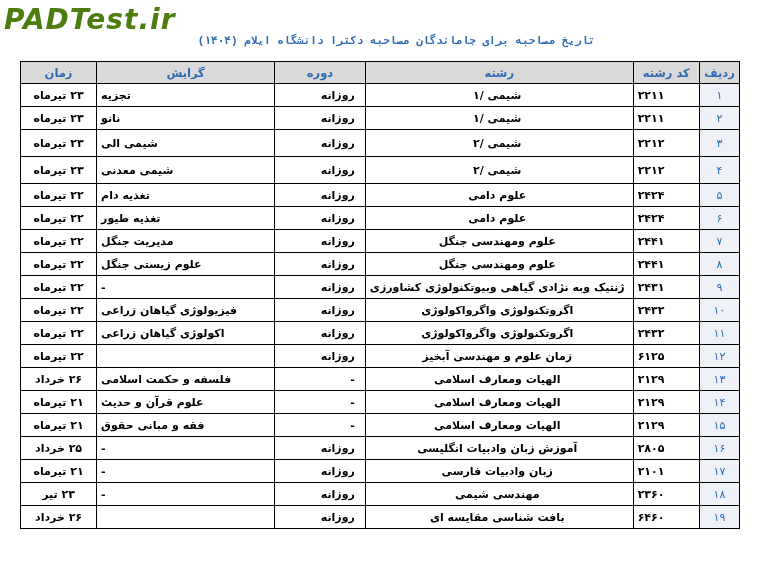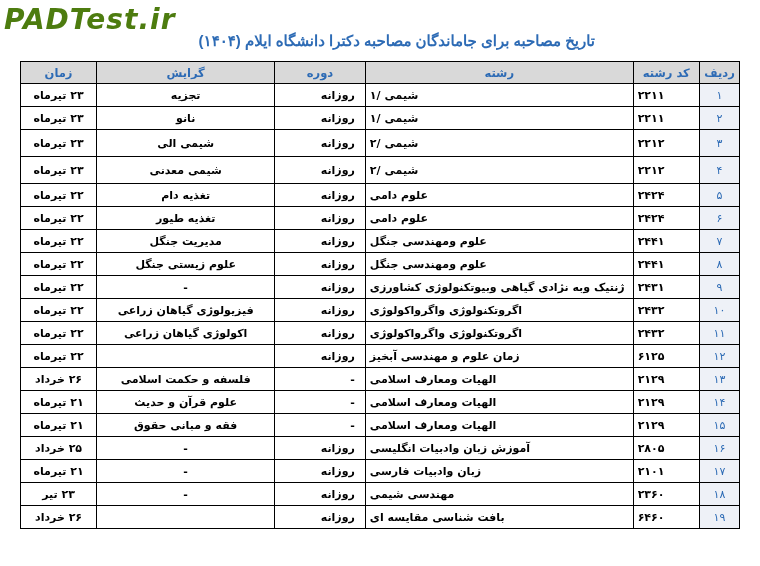--- a/index.html
+++ b/index.html
@@ -5,40 +5,40 @@
   html, body { margin:0; padding:0; background:#ffffff; }
   body { width:760px; height:566px; position:relative; overflow:hidden; font-family:"DejaVu Sans", sans-serif; }
   .logo {
     position:absolute; left:4px; top:4px;
     font-family:"DejaVu Sans", sans-serif; font-weight:bold; font-style:italic;
     font-size:28px; color:#4d7c0f; letter-spacing:1px; line-height:32px;
   }
   .title {
     position:absolute; left:165px; top:30px; width:430px;
     direction:rtl; text-align:right;
-    font-family:Liberation Sans, sans-serif; font-weight:bold;
-    font-size:15px; color:#2d6bb5; line-height:22px; white-space:nowrap;
+    font-family:Liberation Mono, monospace; font-weight:bold;
+    font-size:11px; color:#2d6bb5; line-height:22px; white-space:nowrap;
   }
   table.grid {
     position:absolute; left:20px; top:61px;
     width:720px; border-collapse:collapse; direction:rtl;
     font-family:"DejaVu Sans", sans-serif;
   }
   table.grid th, table.grid td {
     border:1px solid #000; padding:0 4px; height:22px;
     font-size:11px; font-weight:bold; color:#000; white-space:nowrap;
   }
   table.grid th {
     background:#d9d9d9; color:#2d6bb5; font-size:11.5px; text-align:center; height:21px;
   }
   table.grid td.num { background:#eef1f7; color:#2d6bb5; text-align:center; font-weight:normal; }
   table.grid td.code { text-align:left; }
-  table.grid td.field { text-align:left; padding-right:8px; }
+  table.grid td.field { text-align:center; padding-right:8px; }
   table.grid td.period { text-align:right; padding-right:10px; }
-  table.grid td.spec { text-align:center; }
+  table.grid td.spec { text-align:left; }
   table.grid td.time { text-align:center; }
   tr.tall td { height:26px; }
   col.c-num { width:40px; }
   col.c-code { width:67px; }
   col.c-field { width:263px; }
   col.c-period { width:93px; }
   col.c-spec { width:180px; }
   col.c-time { width:77px; }
 </style>
 </head>

